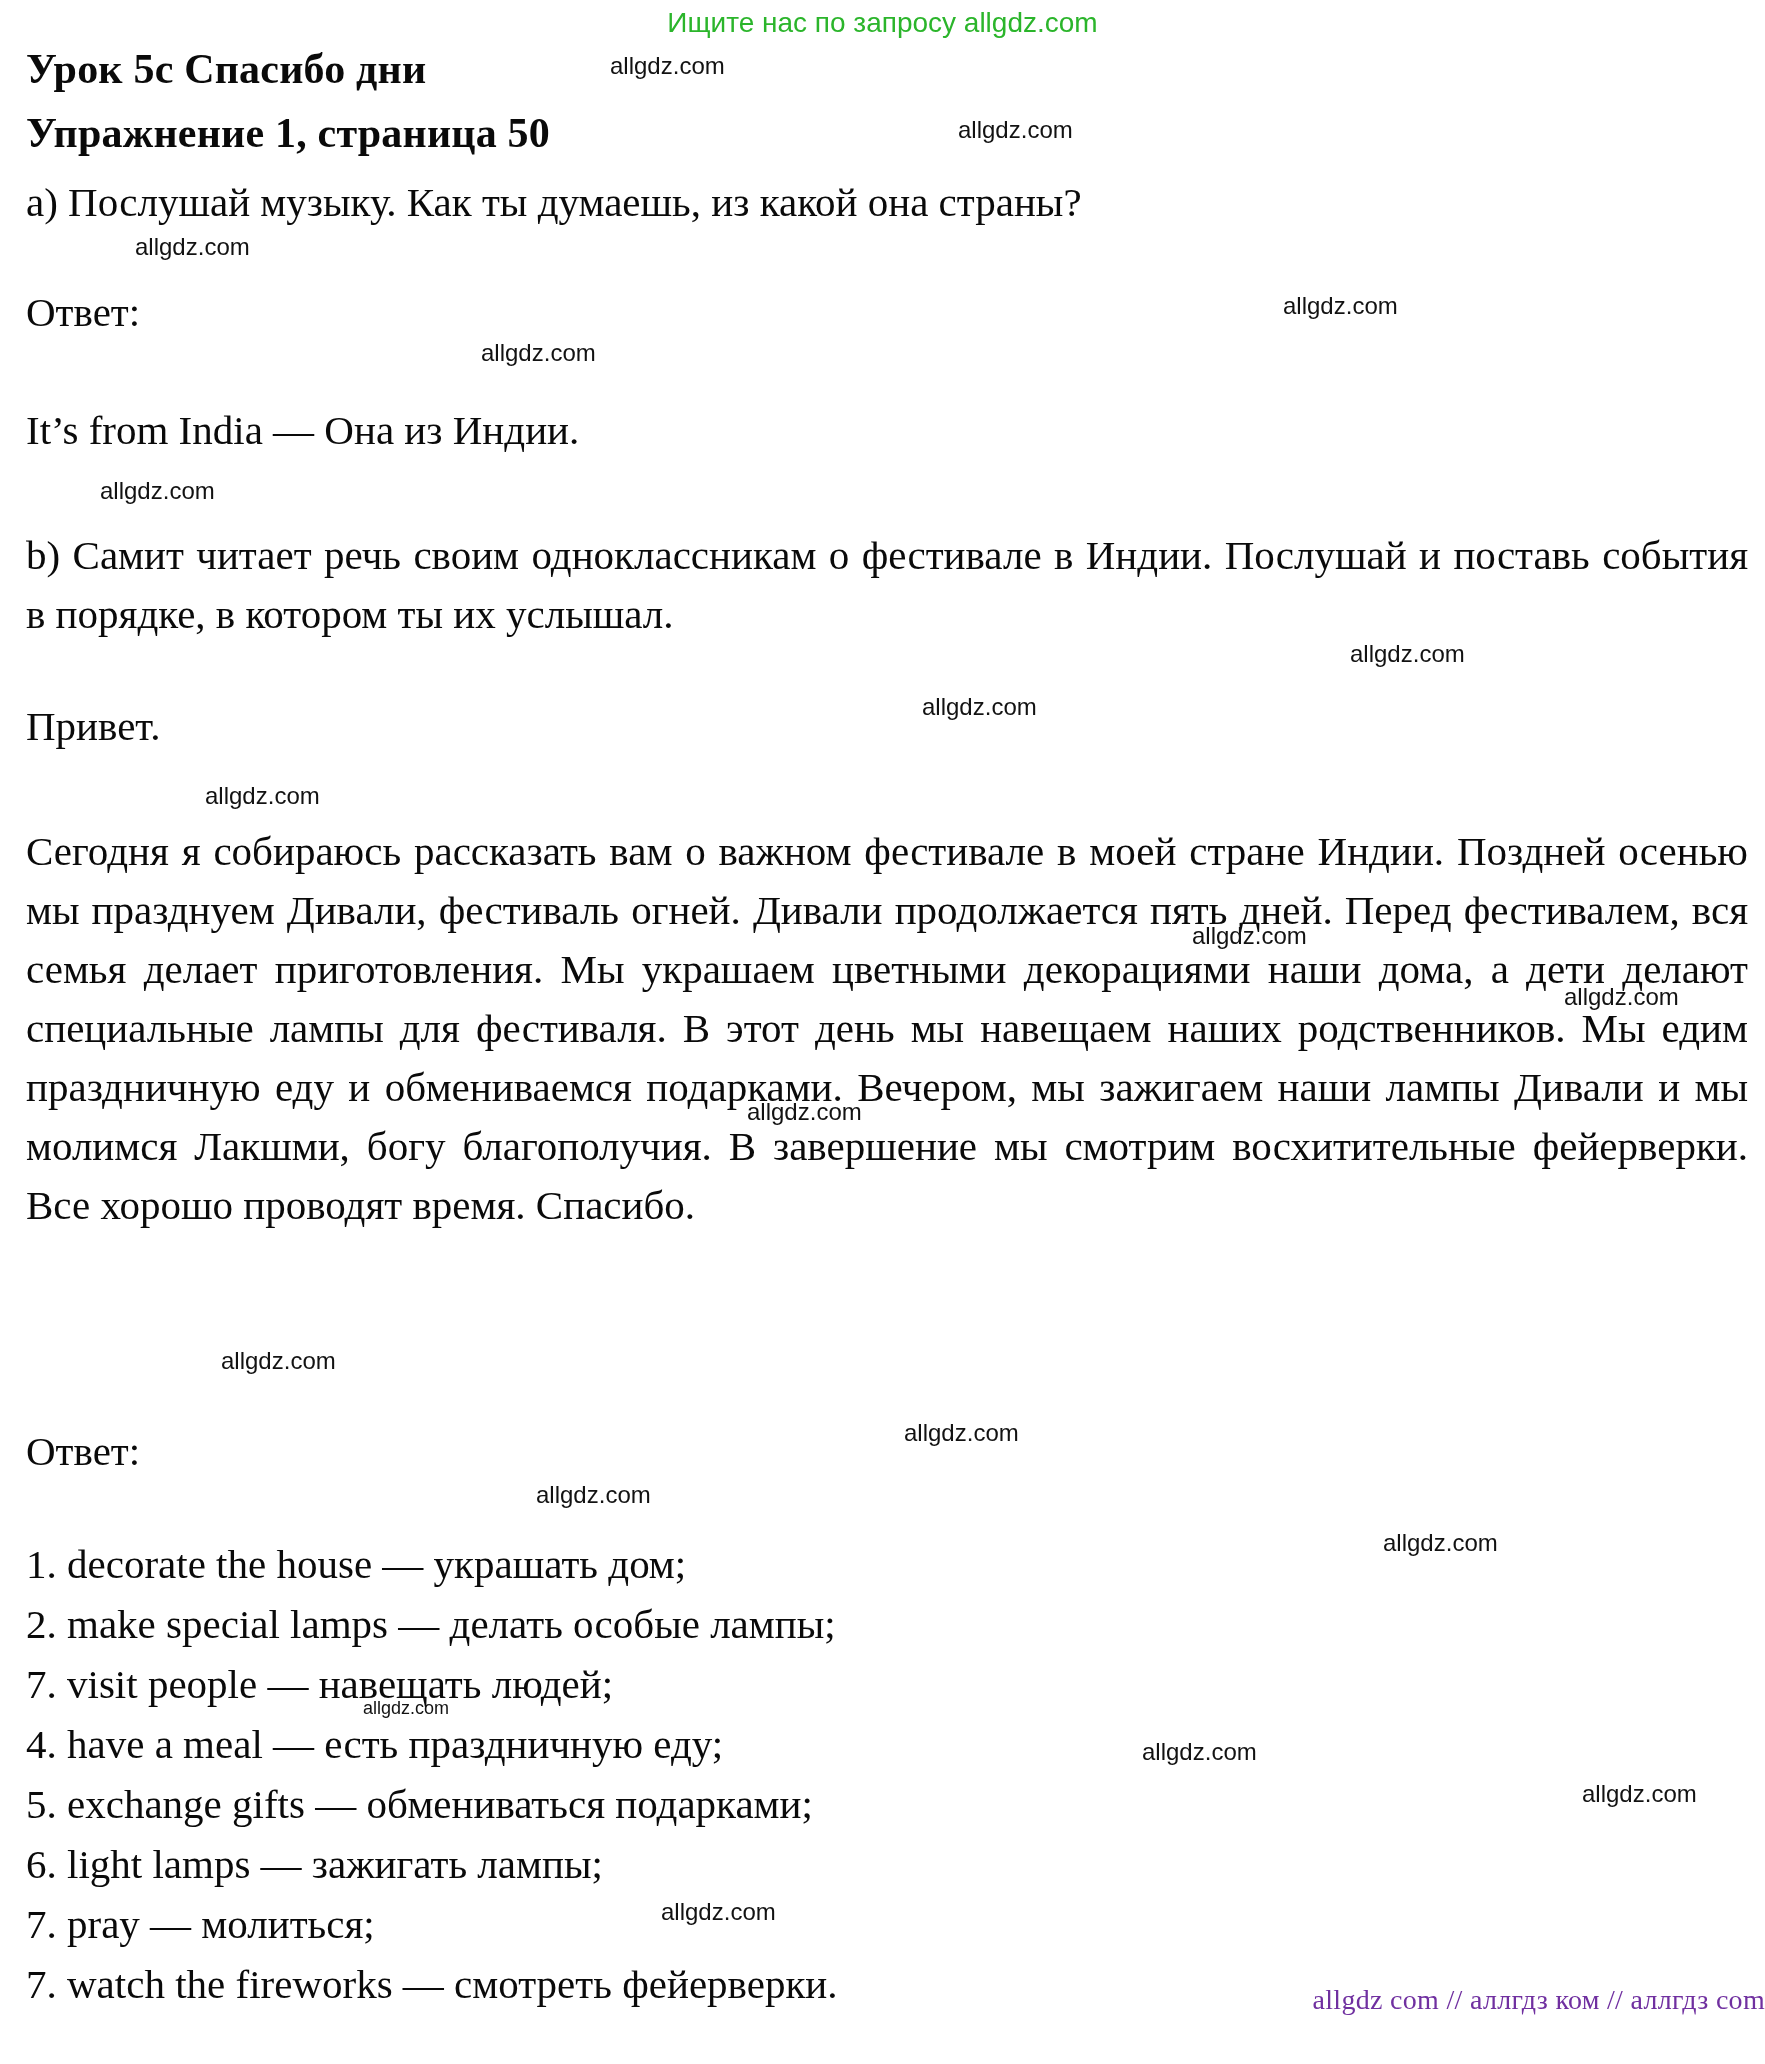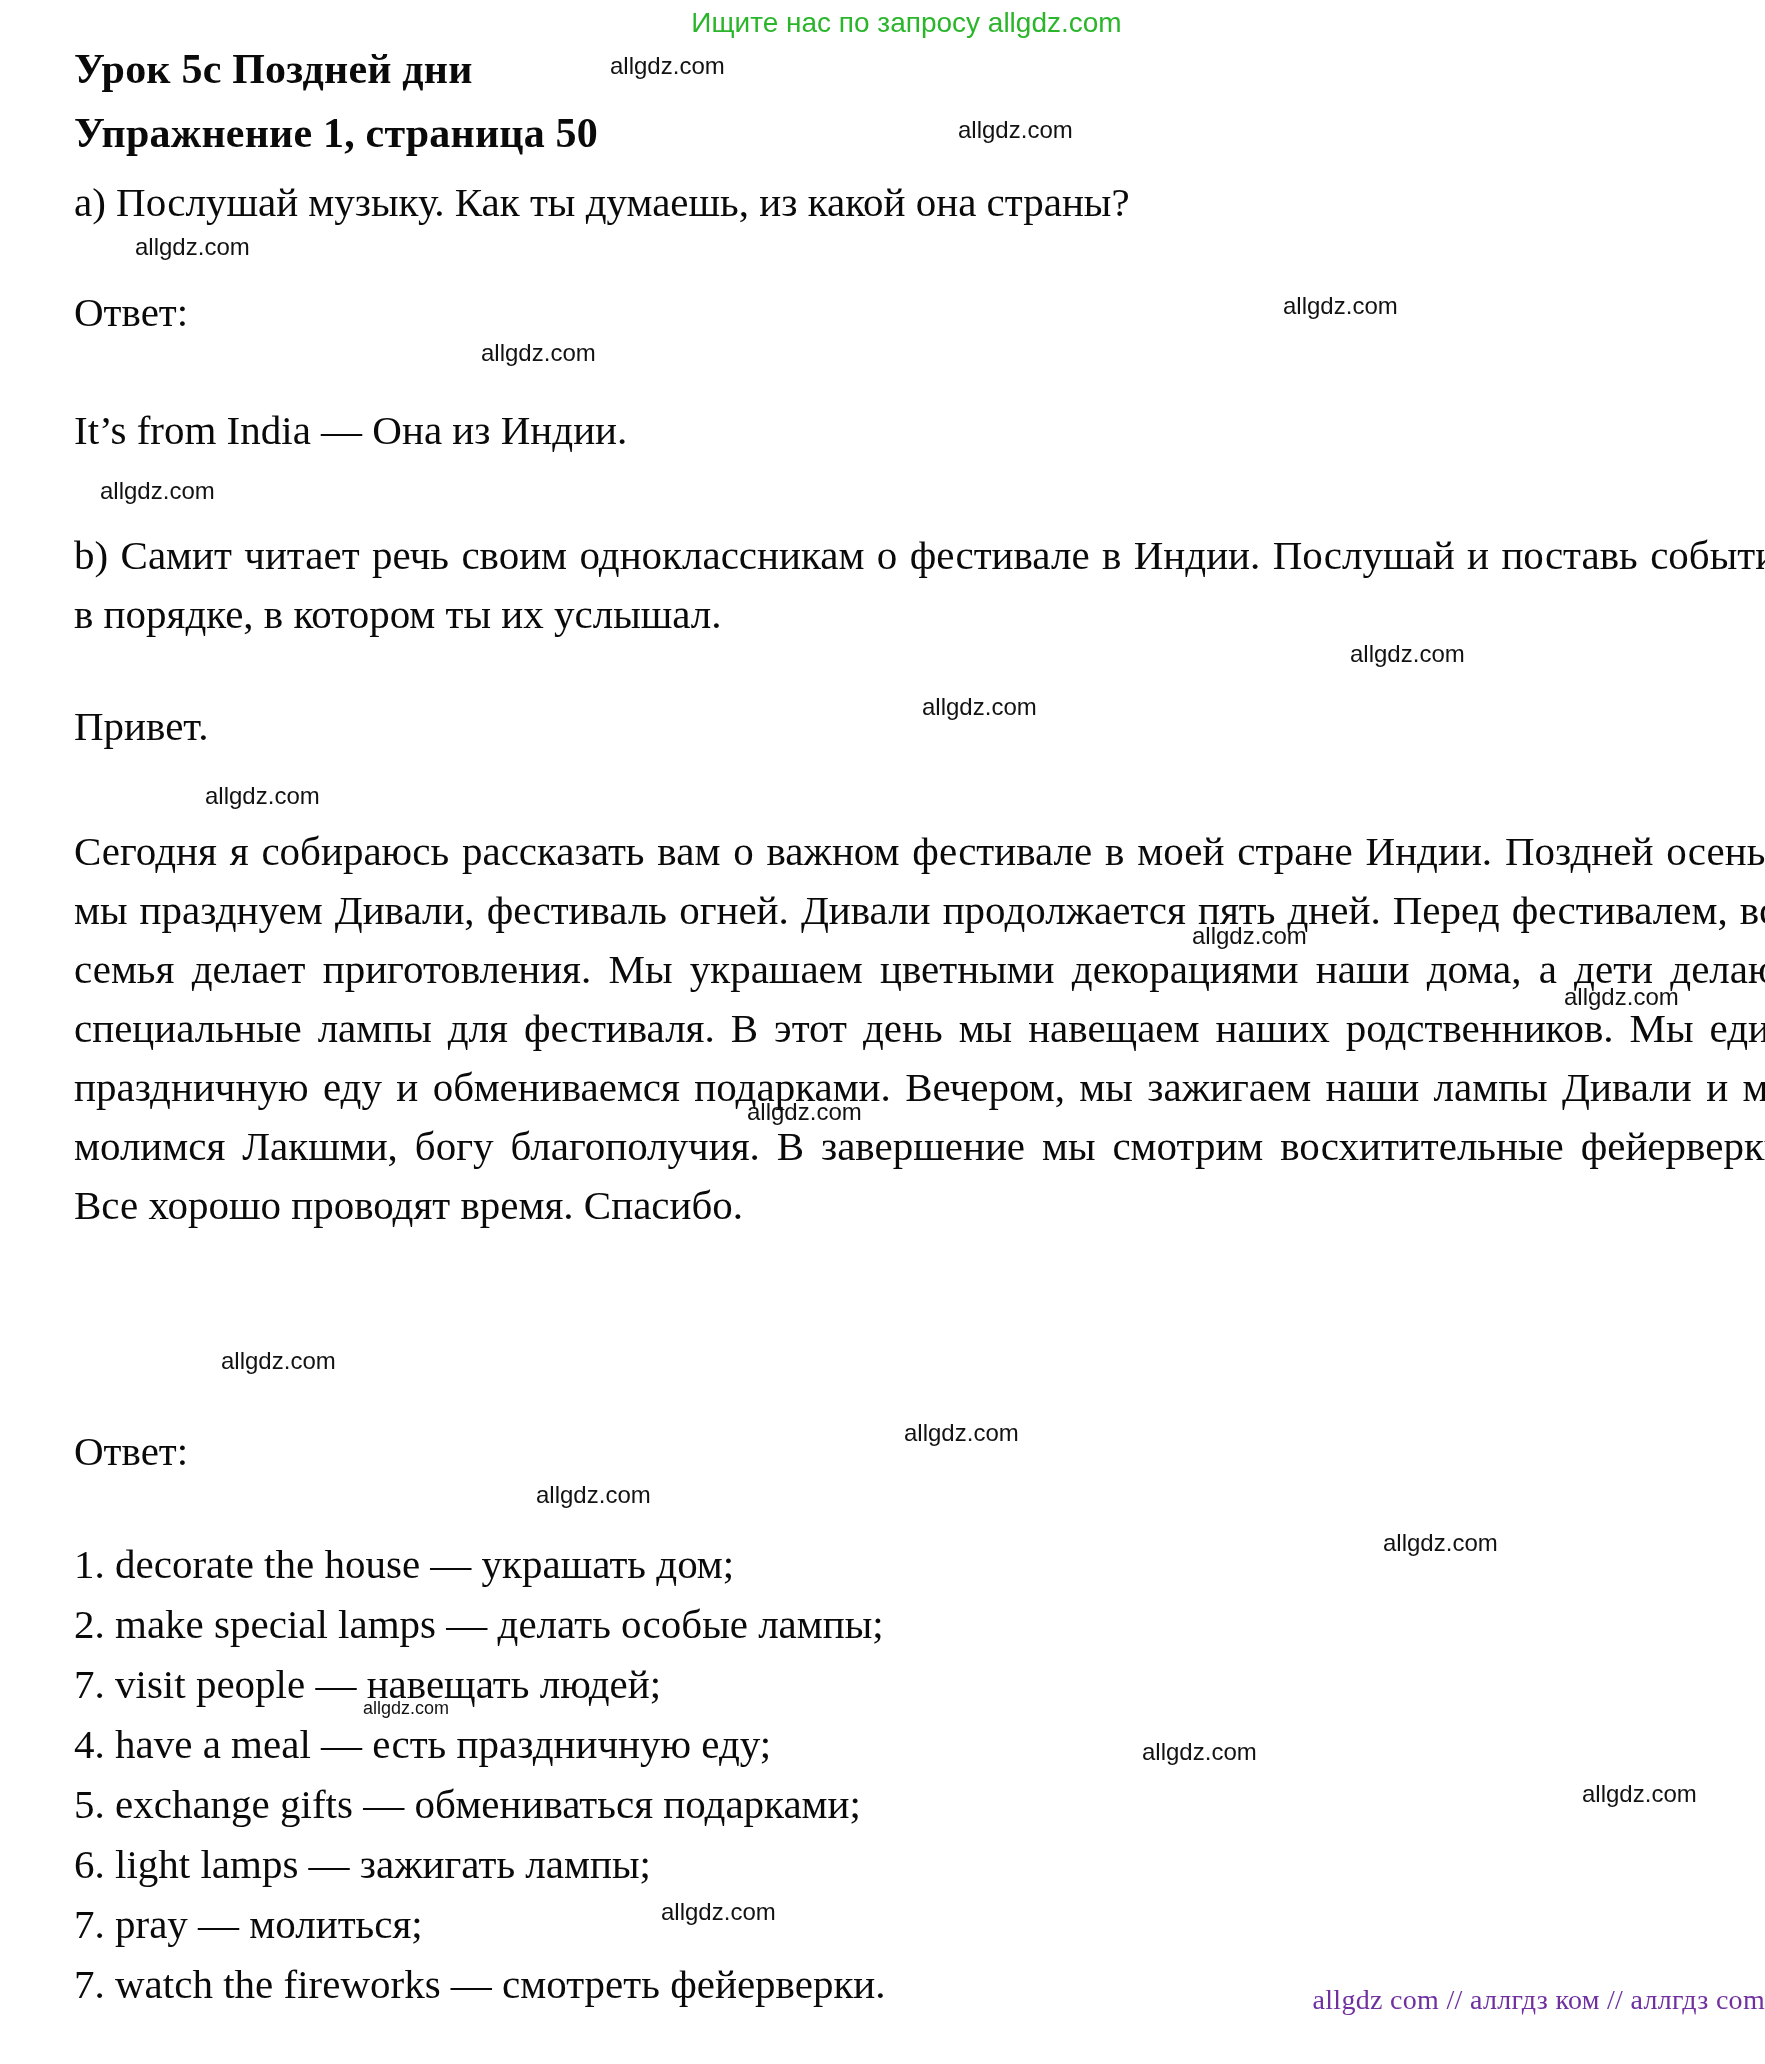--- a/index.html
+++ b/index.html
@@ -10,21 +10,21 @@
   * { margin: 0; padding: 0; box-sizing: border-box; }
   html, body { background: #ffffff; }
   body {
     width: 1765px;
     height: 2065px;
     position: relative;
     overflow: hidden;
     font-family: "Liberation Serif", "DejaVu Serif", serif;
     color: var(--ink);
   }
-  .abs { position: absolute; margin-left: 48px; }
+  .abs { position: absolute; }
 
   .banner {
     top: 7.1px; left: 0; right: 0;
     text-align: center;
     font-family: "Liberation Sans", "DejaVu Sans", sans-serif;
     font-size: 28px;
     color: var(--banner-green);
   }
 
   .heading {
@@ -76,21 +76,21 @@
     font-size: 28px;
     color: var(--footer-purple);
     letter-spacing: 0.3px;
   }
 </style>
 </head>
 <body>
 
 <div class="abs banner">Ищите нас по запросу allgdz.com</div>
 
-<h1 class="abs heading h-title">Урок 5c Поздней дни</h1>
+<h1 class="abs heading h-title">Урок 5c Спасибо дни</h1>
 <h2 class="abs heading h-exercise">Упражнение 1, страница 50</h2>
 
 <p class="abs bodytext t-task-a">а) Послушай музыку. Как ты думаешь, из какой она страны?</p>
 
 <p class="abs bodytext t-ans1">Ответ:</p>
 
 <p class="abs bodytext t-answer-a">It’s from India — Она из Индии.</p>
 
 <p class="abs bodytext justify t-task-b">b) Самит читает речь своим одноклассникам о фестивале в Индии. Послушай и поставь события в порядке, в котором ты их услышал.</p>
 

